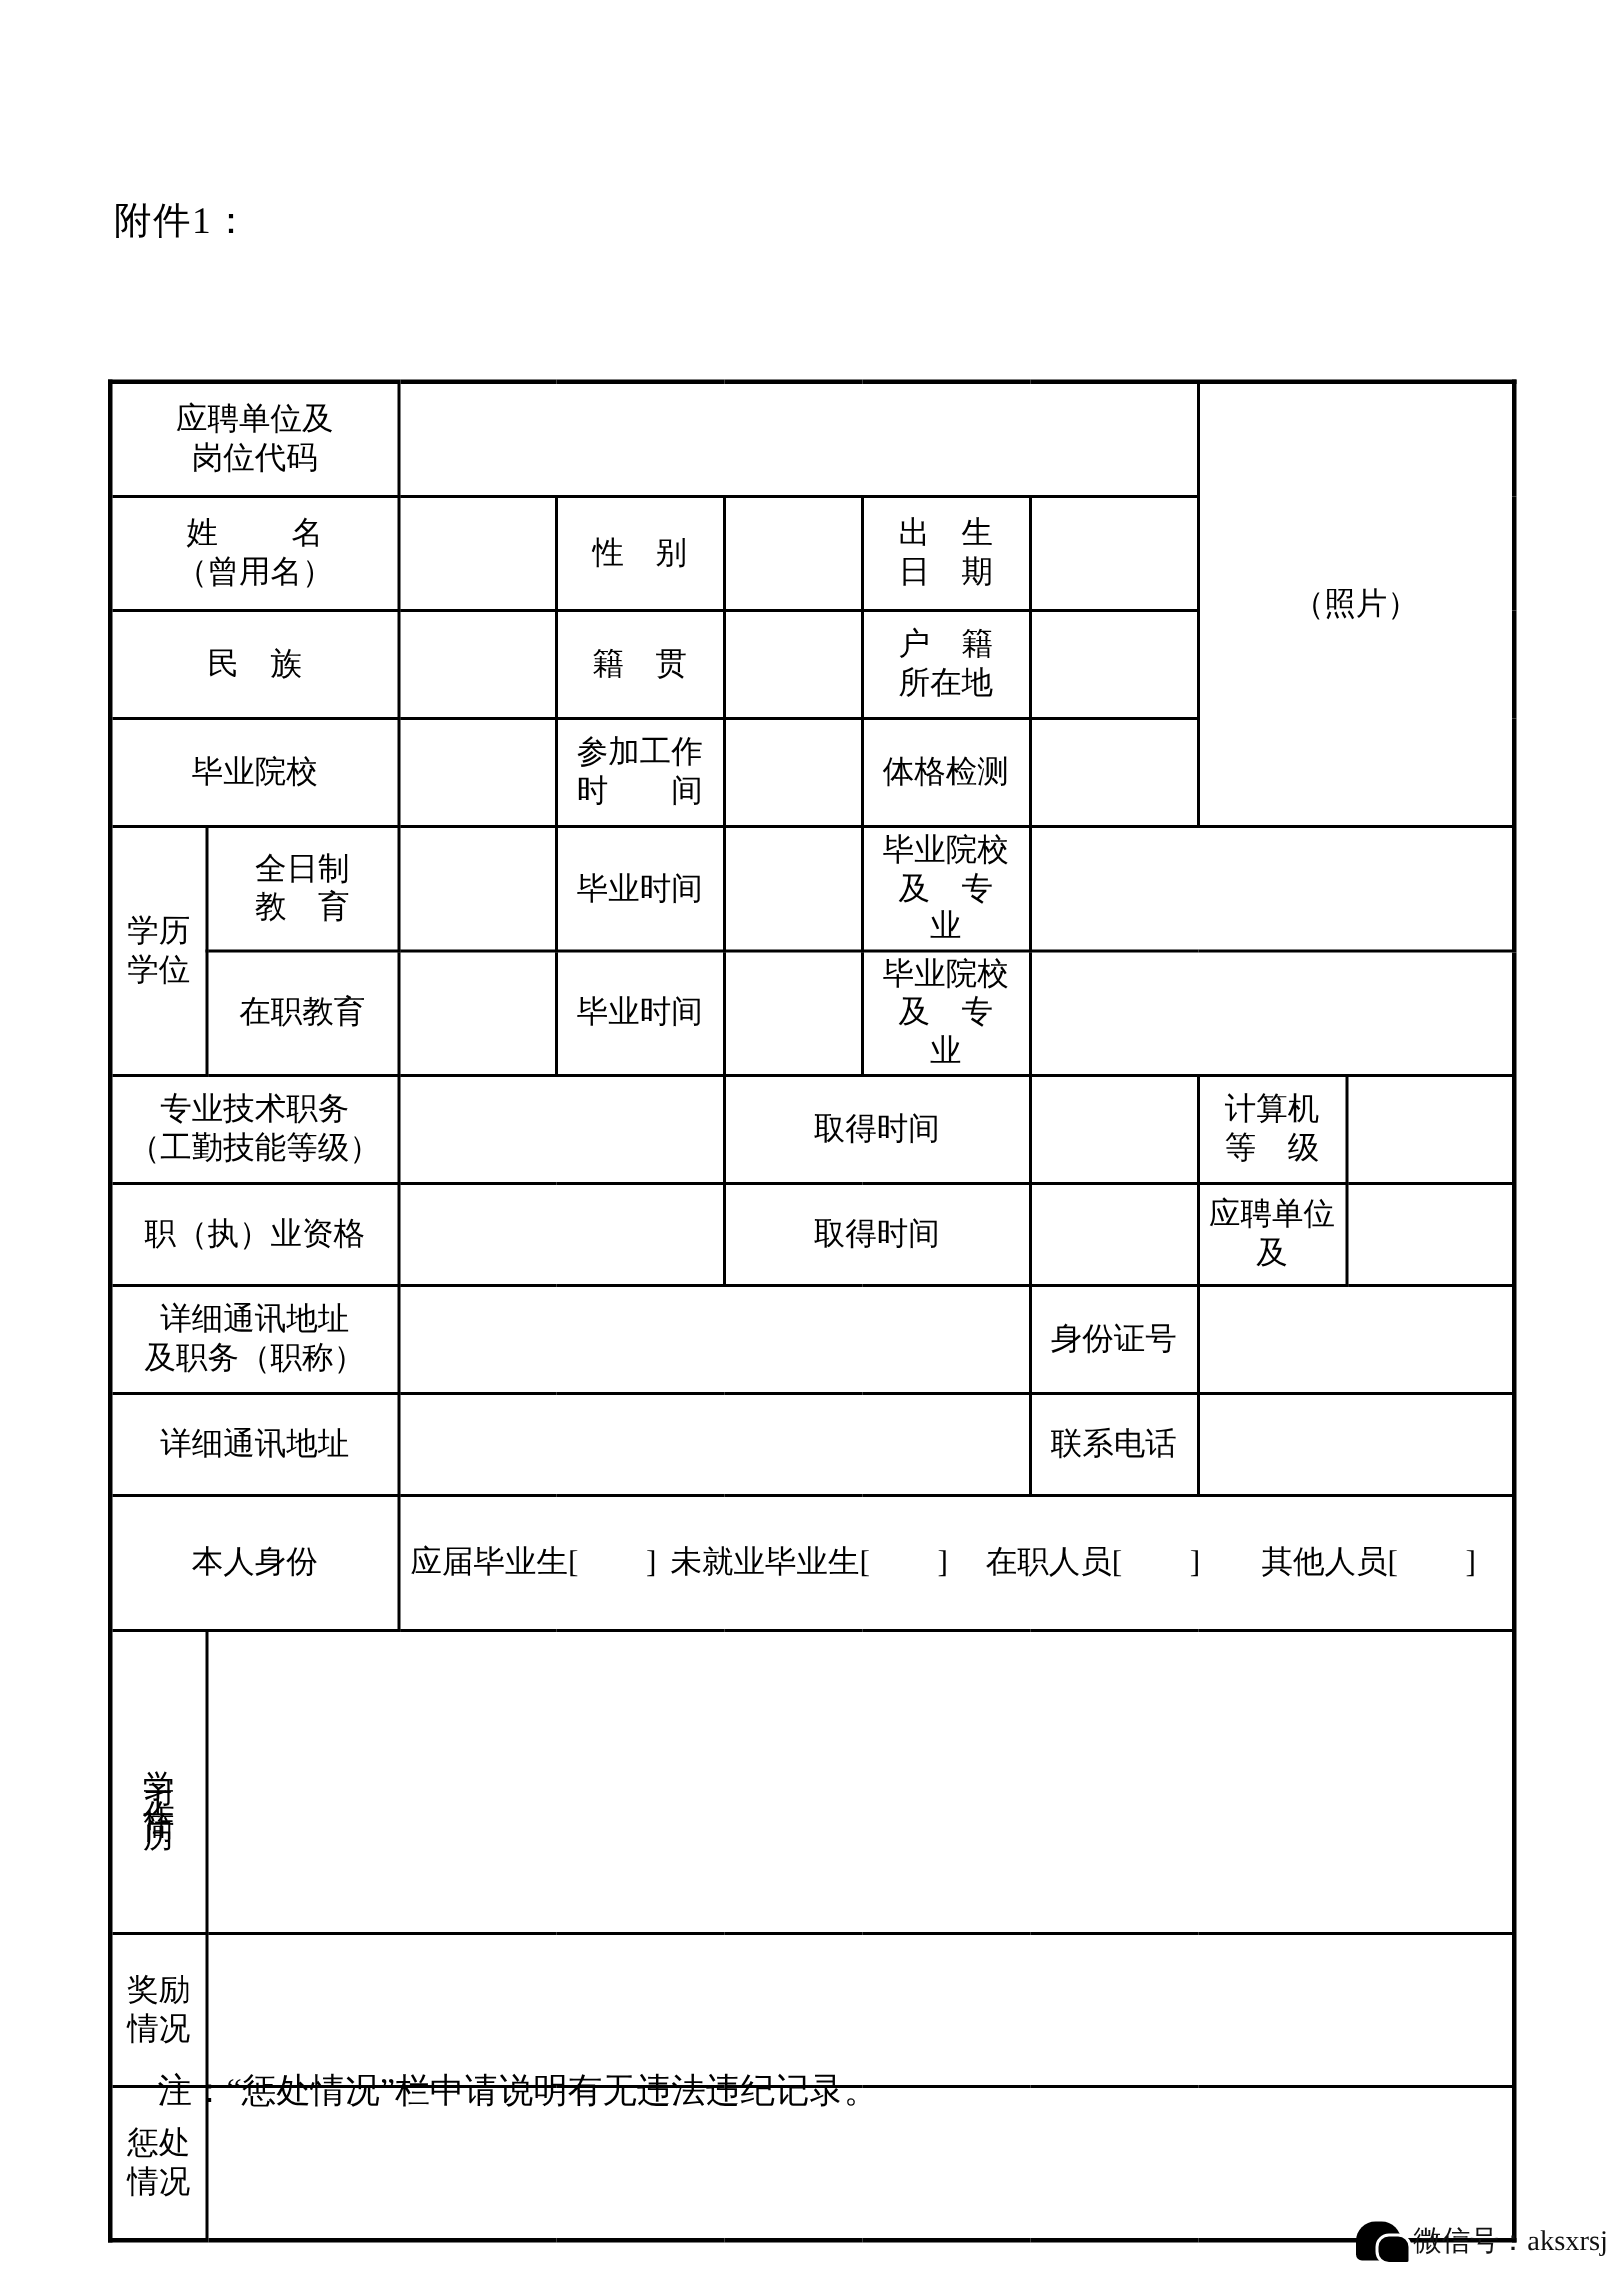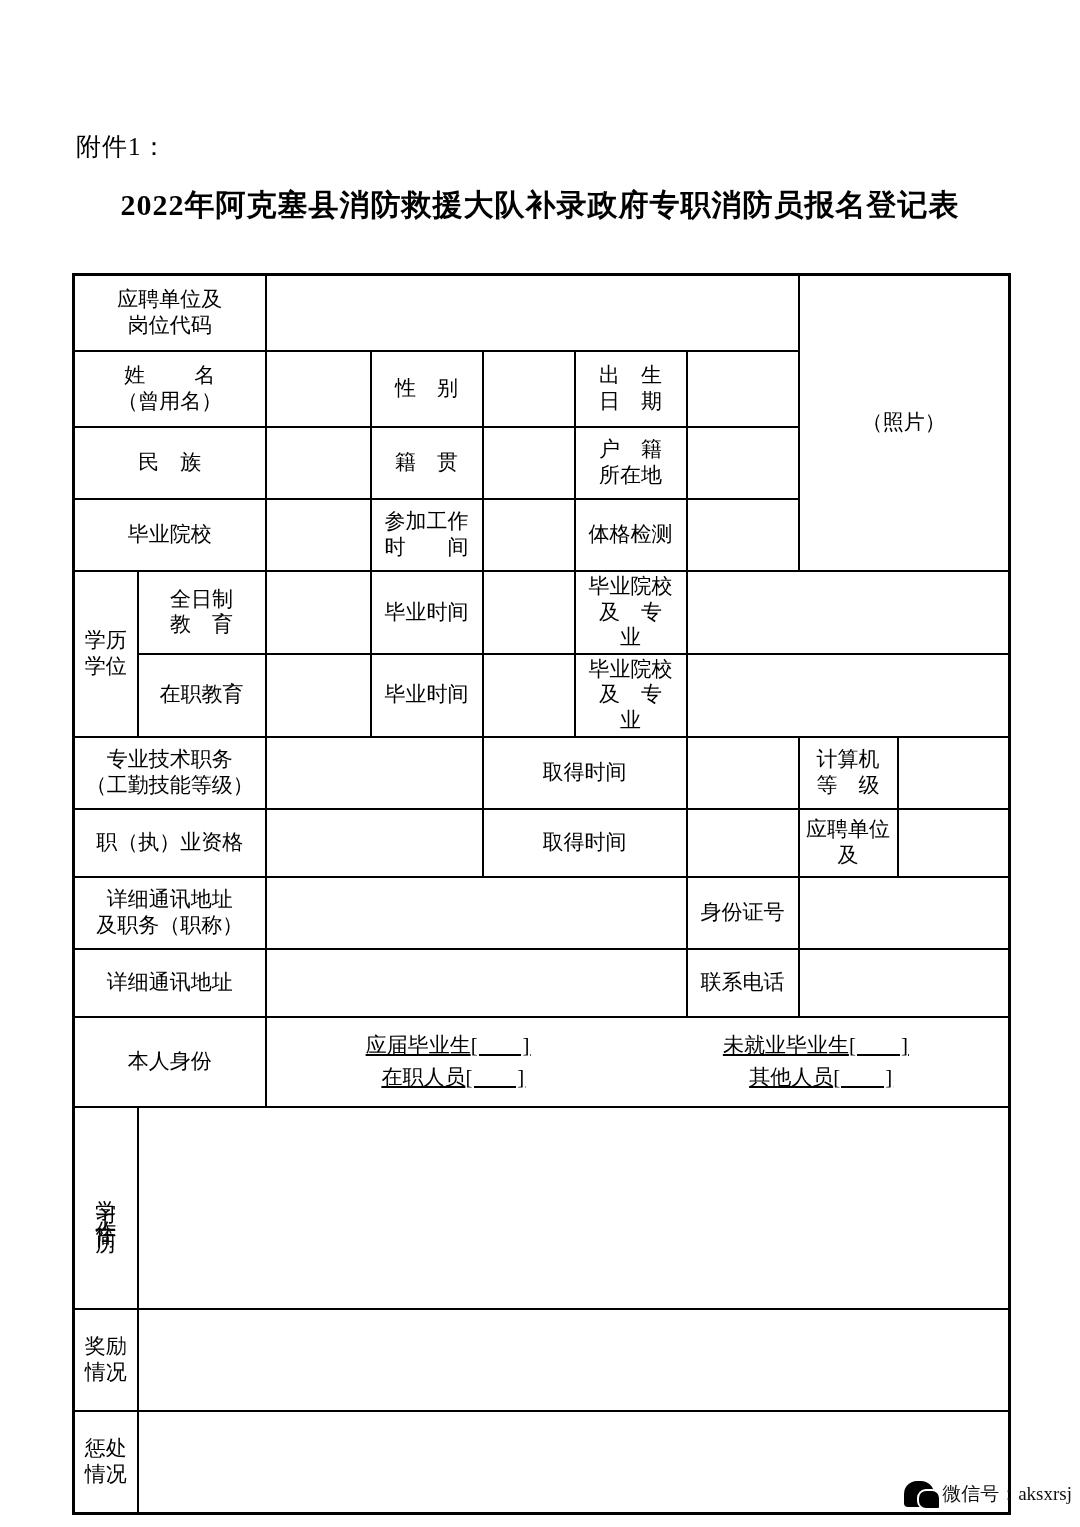--- a/index.html
+++ b/index.html
@@ -38,21 +38,20 @@
     font-weight: bold;
     letter-spacing: 1px;
   }
   table.form {
     position: absolute;
     left: 72px;
     top: 253px;
     width: 936px;
     border-collapse: collapse;
     table-layout: fixed;
-    margin-top: 20px;
   }
   table.form td {
     border: 2px solid #000000;
     font-size: 21px;
     text-align: center;
     vertical-align: middle;
     padding: 2px 3px;
     line-height: 1.22;
   }
   .outer-left  { border-left-width: 3px !important; }
@@ -63,26 +62,25 @@
   .sp2 { letter-spacing: 14px; padding-left: 14px; }
   .vert {
     writing-mode: vertical-rl;
     text-orientation: upright;
     letter-spacing: 7px;
     display: inline-block;
     line-height: 1.05;
   }
   .identity-block {
     display: flex;
-    flex-direction: column;
+    flex-direction: row;
     align-items: center;
     justify-content: center;
     font-size: 21px;
     line-height: 1.5;
-    text-decoration: underline;
   }
   .identity-row {
     display: flex;
     width: 100%;
     justify-content: space-around;
   }
   .identity-item { white-space: nowrap; }
   .bracket { letter-spacing: 1px; }
   .note {
     position: absolute;
@@ -121,21 +119,20 @@
   }
   .photo-cell { font-size: 22px; }
 </style>
 </head>
 <body>
 
 <div class="page">
 
   <div class="attachment-label">附件1：</div>
 
-  <div class="doc-title">2022年阿克塞县消防救援大队补录政府专职消防员报名登记表</div>
 
   <table class="form">
     <colgroup>
       <col style="width:64px">
       <col style="width:128px">
       <col style="width:105px">
       <col style="width:112px">
       <col style="width:92px">
       <col style="width:112px">
       <col style="width:112px">
@@ -306,19 +303,20 @@
     <tr>
       <td class="outer-left outer-bot" style="height:96px">
         <span>惩处</span><br>
         <span>情况</span>
       </td>
       <td class="outer-right outer-bot" colspan="8"></td>
     </tr>
   </tbody>
     </table>
 
+  <div class="note">注：“惩处情况”栏中请说明有无违法违纪记录。</div>
 
   <div class="wechat">
     <span class="wechat-icon"></span>
     <span>微信号：aksxrsj</span>
   </div>
 
 </div>
 
 </body></html>

